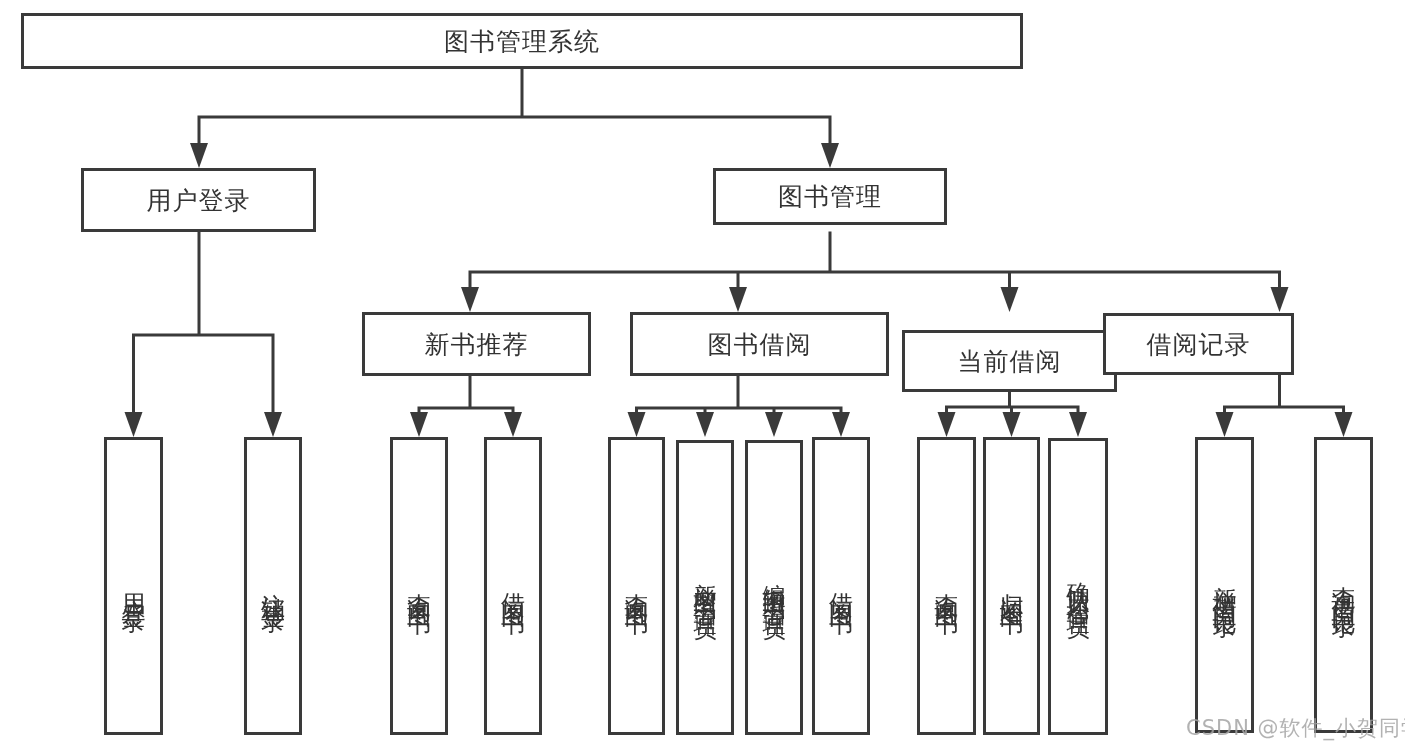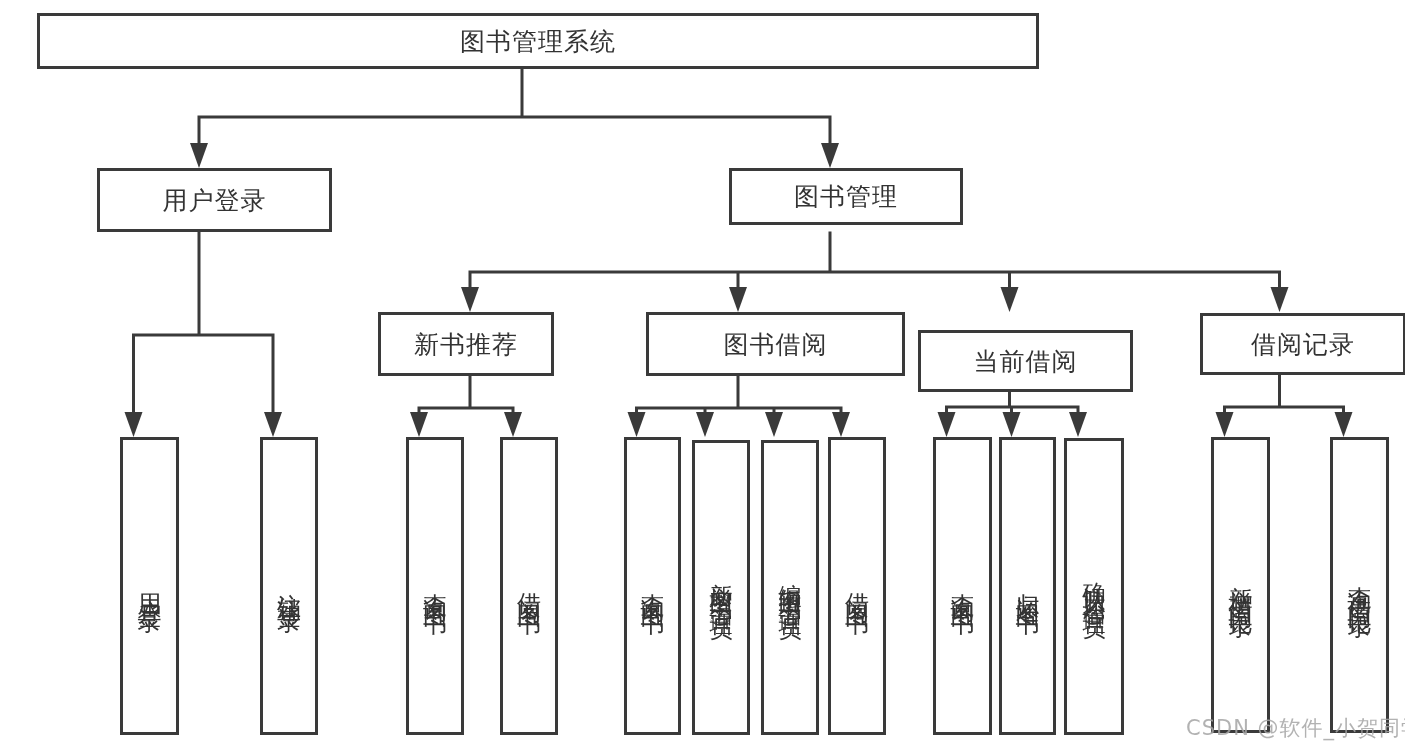--- a/index.html
+++ b/index.html
@@ -24,21 +24,20 @@
   .node {
     position: absolute;
     box-sizing: border-box;
     border: 3px solid #3a3a3a;
     background: #ffffff;
     display: flex;
     align-items: center;
     justify-content: center;
     z-index: 2;
     color: #333333;
-    margin-left: 16px;
   }
   .hnode .label {
     font-size: 25px;
     letter-spacing: 1px;
     white-space: nowrap;
   }
   .vnode .label {
     writing-mode: vertical-rl;
     text-orientation: mixed;
     font-size: 24px;
@@ -110,30 +109,30 @@
     <span class="label">图书管理系统</span>
   </div>
 
   <div class="node hnode" style="left:81px;top:168px;width:235px;height:64px">
     <span class="label">用户登录</span>
   </div>
   <div class="node hnode" style="left:713px;top:168px;width:234px;height:57px">
     <span class="label">图书管理</span>
   </div>
 
-  <div class="node hnode" style="left:362px;top:312px;width:176px;height:64px">
+  <div class="node hnode" style="left:362px;top:312px;width:229px;height:64px">
     <span class="label">新书推荐</span>
   </div>
   <div class="node hnode" style="left:630px;top:312px;width:259px;height:64px">
     <span class="label">图书借阅</span>
   </div>
   <div class="node hnode" style="left:902px;top:330px;width:215px;height:62px">
     <span class="label">当前借阅</span>
   </div>
-  <div class="node hnode" style="left:1184px;top:313px;width:206px;height:62px">
+  <div class="node hnode" style="left:1103px;top:313px;width:191px;height:62px">
     <span class="label">借阅记录</span>
   </div>
 
   <div class="node vnode" style="left:104px;top:437px;width:59px;height:298px">
     <span class="label">用户登录</span>
   </div>
   <div class="node vnode" style="left:244px;top:437px;width:58px;height:298px">
     <span class="label">注销登录</span>
   </div>
 

